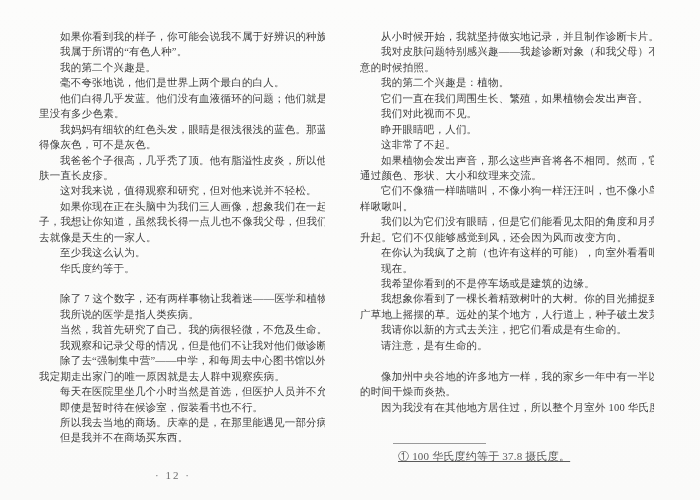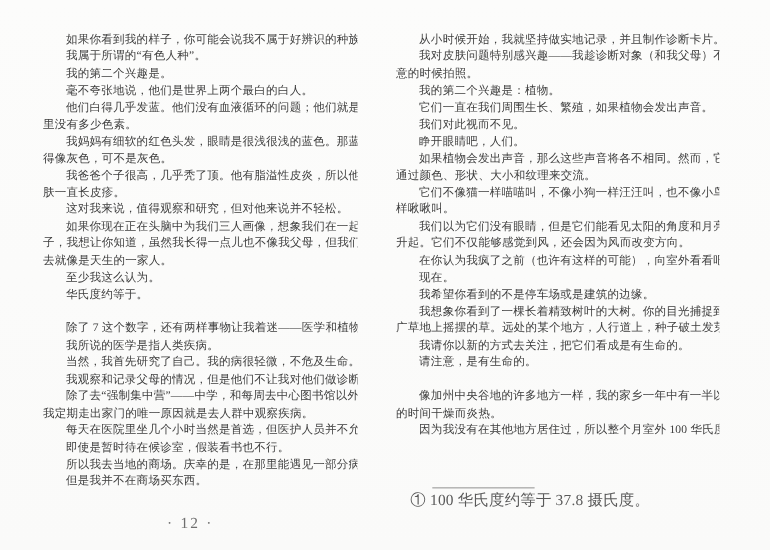--- a/index.html
+++ b/index.html
@@ -37,32 +37,33 @@
   .footnote-rule {
     position: absolute;
     left: 393px;
     top: 443px;
     width: 93px;
     height: 1px;
     background: #9a9a9a;
   }
   .footnote-text {
     position: absolute;
-    left: 373px;
+    left: 398px;
     top: 450px;
-    font-size: 14px;
+    font-size: 11px;
     line-height: 12px;
     color: #5a5a5a;
     letter-spacing: 0.2px;
     white-space: nowrap;
+    text-decoration: underline;
   }
   .pagenum {
     position: absolute;
     top: 469px;
-    font-size: 14px;
+    font-size: 11px;
     color: #6e6e6e;
     letter-spacing: 2px;
     text-align: center;
   }
   .pagenum.left  { left: 30px;  width: 286px; }
   .pagenum.right { left: 368px; width: 294px; }
 </style>
 </head>
 <body>
 
@@ -99,20 +100,21 @@
     </div>
 
   <div class="text-block right" id="right-lines">
       <div class="line indent">从小时候开始，我就坚持做实地记录，并且制作诊断卡片。</div>
       <div class="line indent">我对皮肤问题特别感兴趣——我趁诊断对象（和我父母）不注</div>
       <div class="line">意的时候拍照。</div>
       <div class="line indent">我的第二个兴趣是：植物。</div>
       <div class="line indent">它们一直在我们周围生长、繁殖，如果植物会发出声音。</div>
       <div class="line indent">我们对此视而不见。</div>
       <div class="line indent">睁开眼睛吧，人们。</div>
+      <div class="line indent">这非常了不起。</div>
       <div class="line indent">如果植物会发出声音，那么这些声音将各不相同。然而，它们</div>
       <div class="line">通过颜色、形状、大小和纹理来交流。</div>
       <div class="line indent">它们不像猫一样喵喵叫，不像小狗一样汪汪叫，也不像小鸟一</div>
       <div class="line">样啾啾叫。</div>
       <div class="line indent">我们以为它们没有眼睛，但是它们能看见太阳的角度和月亮的</div>
       <div class="line">升起。它们不仅能够感觉到风，还会因为风而改变方向。</div>
       <div class="line indent">在你认为我疯了之前（也许有这样的可能），向室外看看吧。</div>
       <div class="line indent">现在。</div>
       <div class="line indent">我希望你看到的不是停车场或是建筑的边缘。</div>
       <div class="line indent">我想象你看到了一棵长着精致树叶的大树。你的目光捕捉到宽</div>

